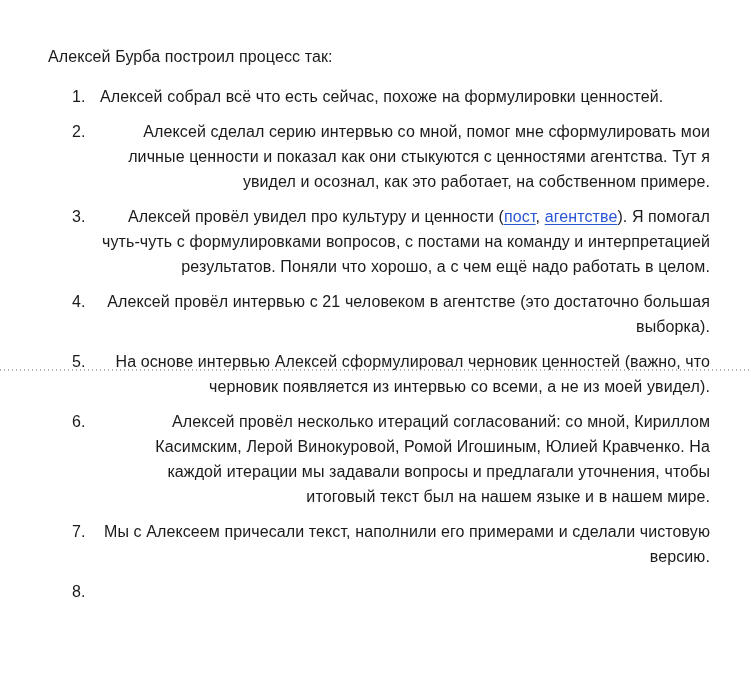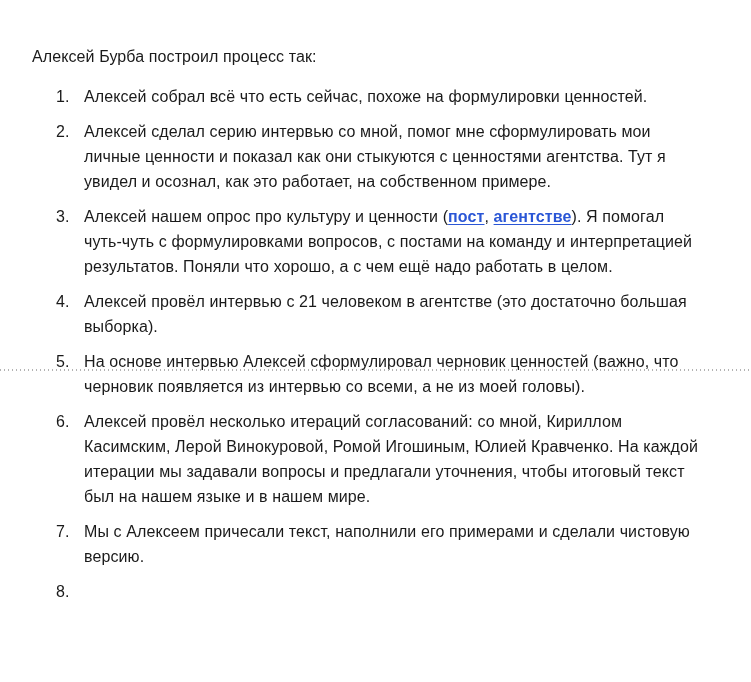--- a/index.html
+++ b/index.html
@@ -18,21 +18,21 @@
     width: 751px;
     height: 682px;
     font-family: "Liberation Sans", sans-serif;
     color: var(--text-color);
     -webkit-font-smoothing: antialiased;
   }
   .page {
     position: relative;
     width: 751px;
     height: 682px;
-    padding: 44px 41px 0 32px;
+    padding: 44px 41px 0 48px;
     overflow: hidden;
     background: var(--background);
   }
   .title {
     font-size: 16px;
     font-weight: 400;
     line-height: 25px;
     margin: 0 0 15px 0;
     letter-spacing: 0.1px;
   }
@@ -50,27 +50,27 @@
     letter-spacing: 0.1px;
   }
   .num {
     flex: none;
     width: 28px;
     margin-left: 24px;
   }
   .item-text {
     flex: 0 1 auto;
     max-width: 615px;
+    text-align: right;
   }
   .link {
     color: var(--link-color);
     text-decoration: underline;
     text-underline-offset: 2px;
     cursor: pointer;
-    font-weight: bold;
   }
   .fold-divider {
     position: absolute;
     left: 0;
     top: 369px;
     width: 751px;
     height: 2px;
     background-image: repeating-linear-gradient(
       90deg,
       var(--divider-color) 0 1px,
@@ -88,29 +88,29 @@
       <li class="item">
         <span class="num">1.</span>
         <span class="item-text"><span>Алексей собрал всё что есть сейчас, похоже на формулировки ценностей.</span></span>
       </li>
       <li class="item">
         <span class="num">2.</span>
         <span class="item-text"><span>Алексей сделал серию интервью со мной, помог мне сформулировать мои личные ценности и показал как они стыкуются с ценностями агентства. Тут я увидел и осознал, как это работает, на собственном примере.</span></span>
       </li>
       <li class="item">
         <span class="num">3.</span>
-        <span class="item-text"><span>Алексей нашем опрос про культуру и ценности (</span><a class="link">пост</a><span>, </span><a class="link">агентстве</a><span>). Я помогал чуть-чуть с формулировками вопросов, с постами на команду и интерпретацией результатов. Поняли что хорошо, а с чем ещё надо работать в целом.</span></span>
+        <span class="item-text"><span>Алексей провёл увидел про культуру и ценности (</span><a class="link">пост</a><span>, </span><a class="link">агентстве</a><span>). Я помогал чуть-чуть с формулировками вопросов, с постами на команду и интерпретацией результатов. Поняли что хорошо, а с чем ещё надо работать в целом.</span></span>
       </li>
       <li class="item">
         <span class="num">4.</span>
         <span class="item-text"><span>Алексей провёл интервью с 21 человеком в агентстве (это достаточно большая выборка).</span></span>
       </li>
       <li class="item">
         <span class="num">5.</span>
-        <span class="item-text"><span>На основе интервью Алексей сформулировал черновик ценностей (важно, что черновик появляется из интервью со всеми, а не из моей головы).</span></span>
+        <span class="item-text"><span>На основе интервью Алексей сформулировал черновик ценностей (важно, что черновик появляется из интервью со всеми, а не из моей увидел).</span></span>
       </li>
       <li class="item">
         <span class="num">6.</span>
         <span class="item-text"><span>Алексей провёл несколько итераций согласований: со мной, Кириллом Касимским, Лерой Винокуровой, Ромой Игошиным, Юлией Кравченко. На каждой итерации мы задавали вопросы и предлагали уточнения, чтобы итоговый текст был на нашем языке и в нашем мире.</span></span>
       </li>
       <li class="item">
         <span class="num">7.</span>
         <span class="item-text"><span>Мы с Алексеем причесали текст, наполнили его примерами и сделали чистовую версию.</span></span>
       </li>
       <li class="item">

